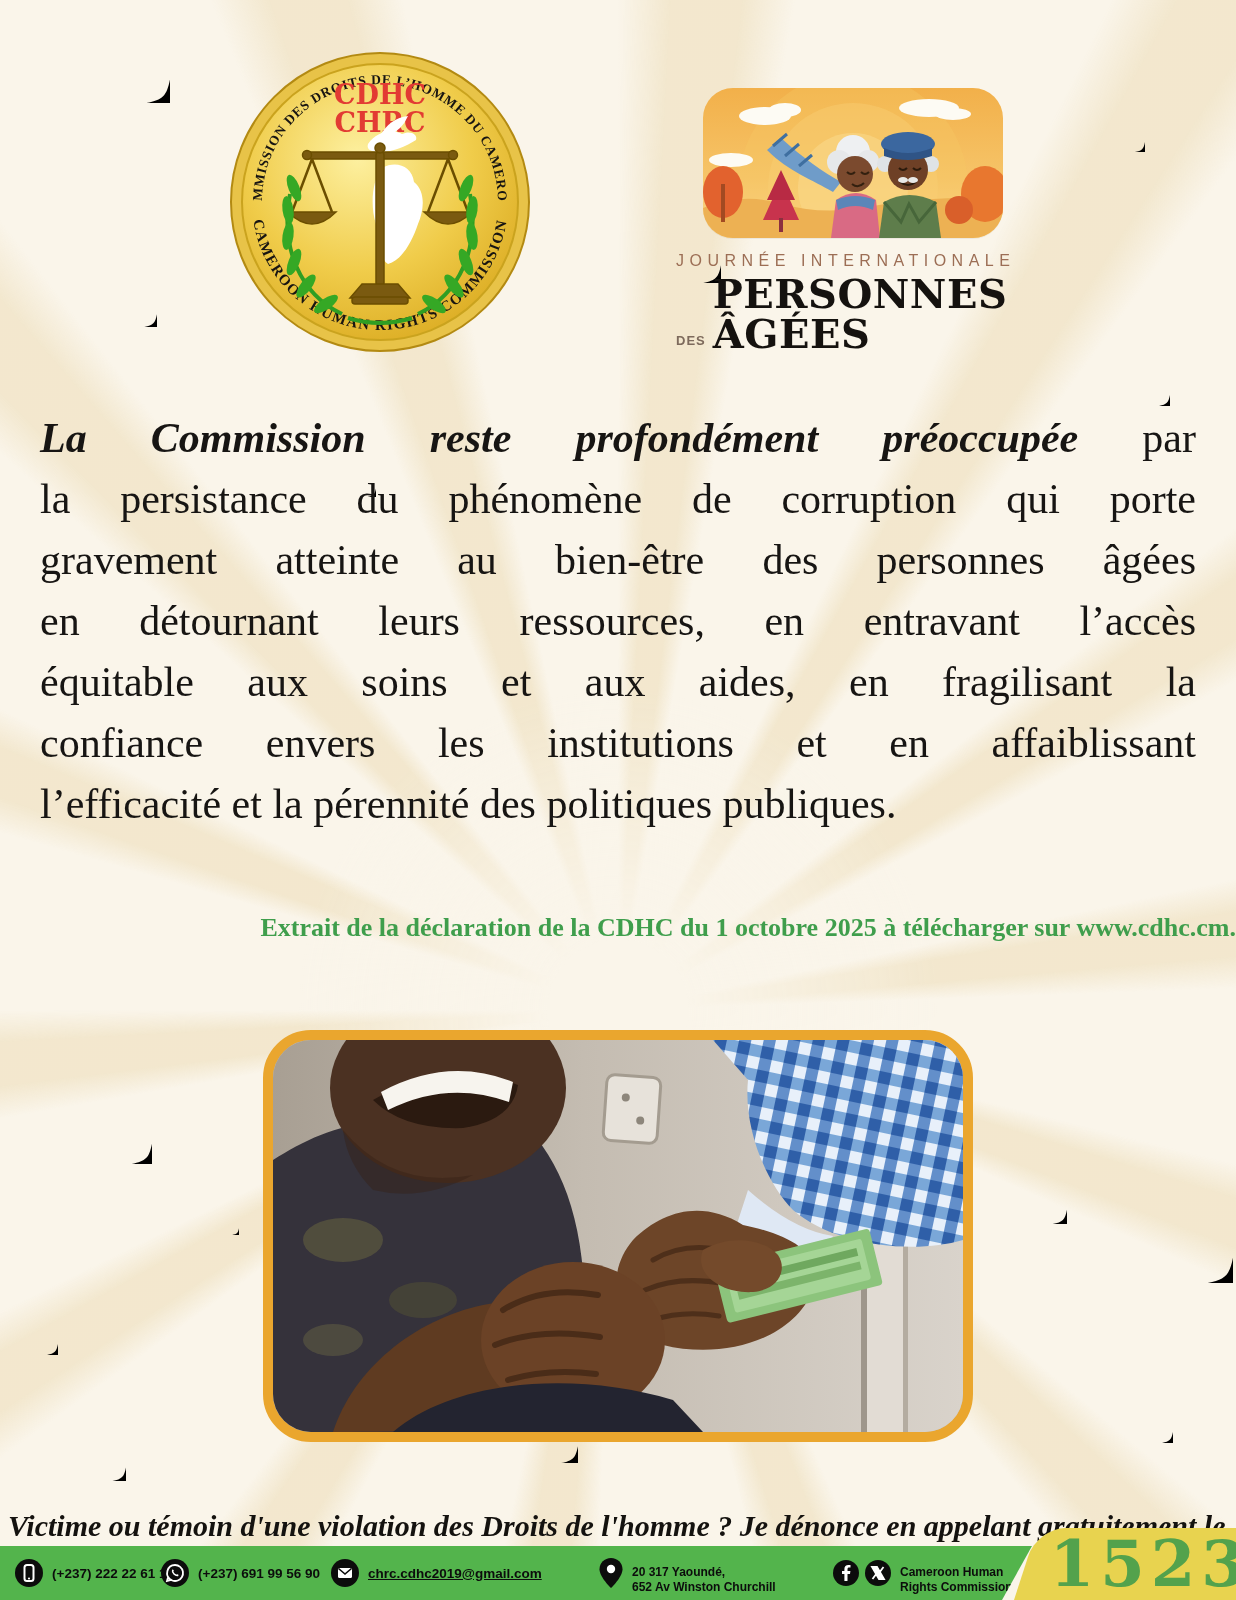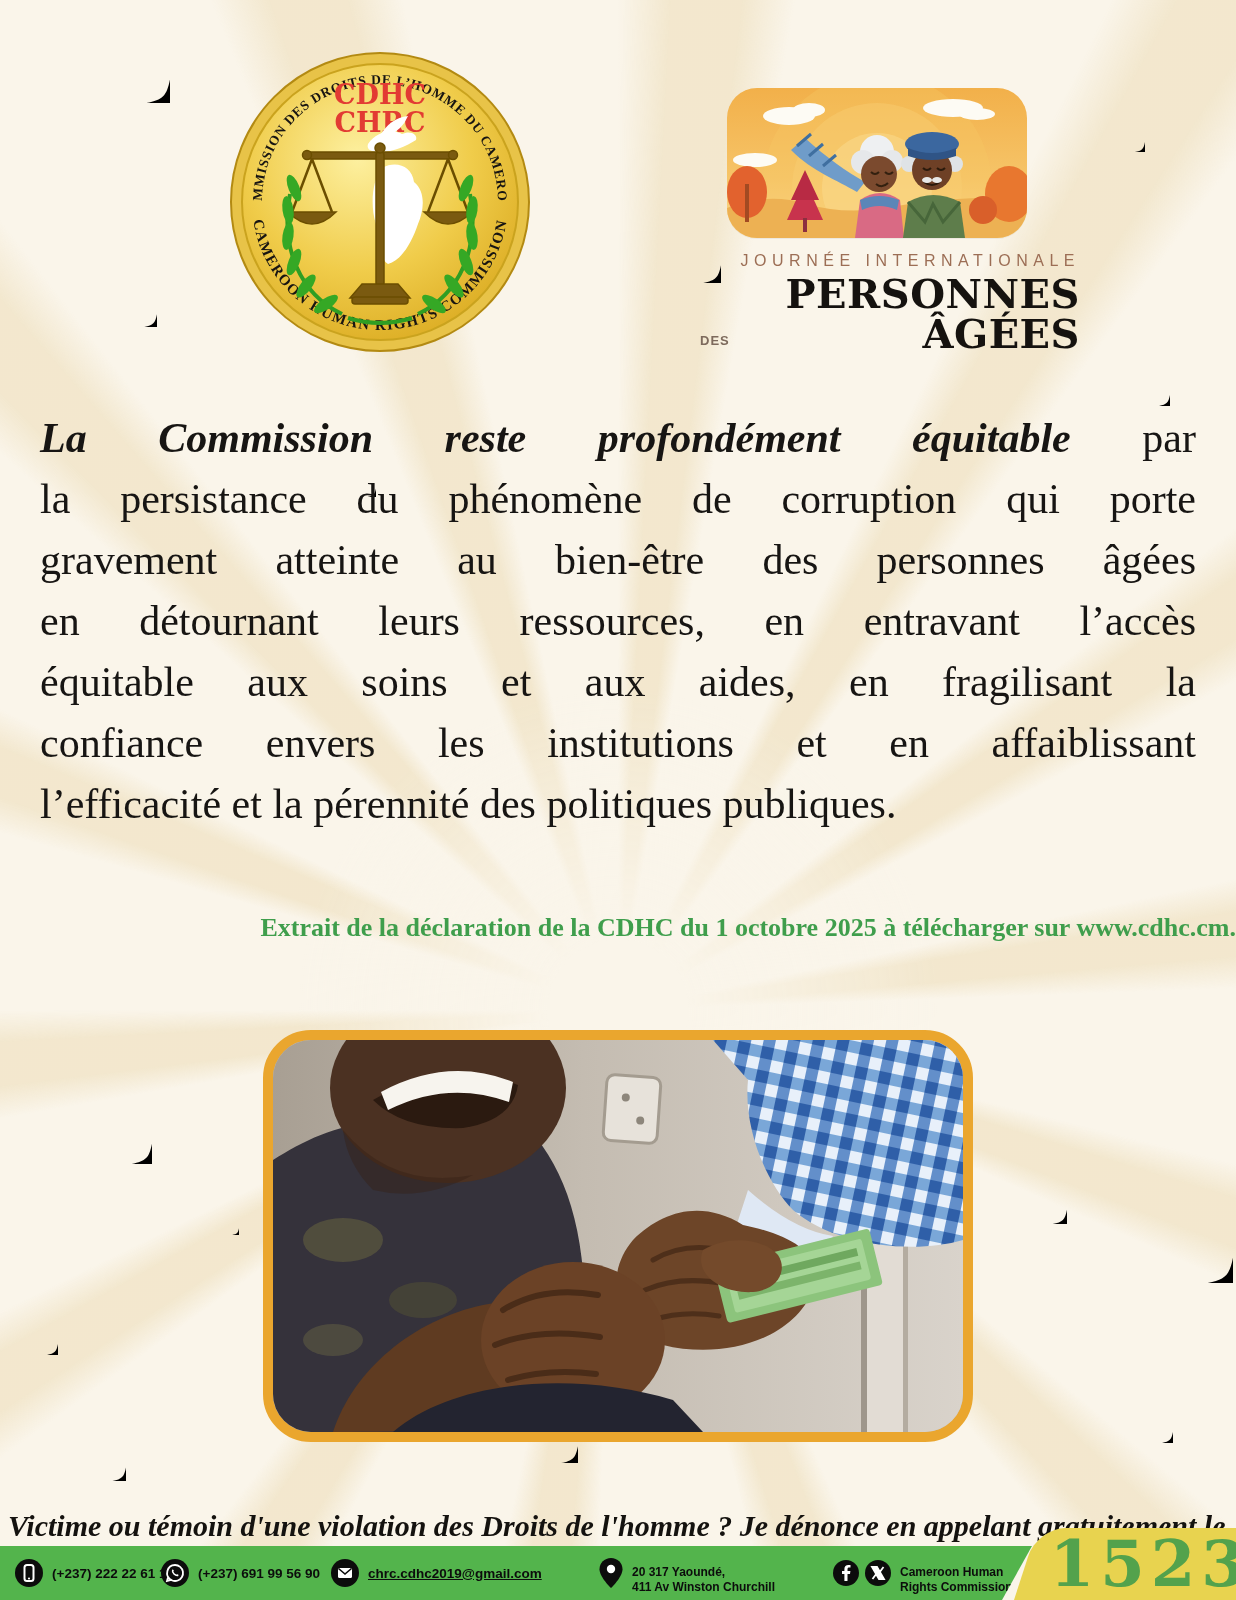--- a/index.html
+++ b/index.html
@@ -16,21 +16,21 @@
         rgba(233,214,170,.8) 11deg 15deg,
         rgba(233,214,170,0) 18deg 26deg);
     opacity:.55;}
 
   
   .sp{position:absolute;z-index:2;}
   .sp svg{display:block;width:100%;height:100%;}
 
   
   .logo{position:absolute;left:230px;top:52px;width:300px;height:300px;z-index:2;}
-  .event{position:absolute;left:700px;top:88px;width:380px;z-index:2;text-align:right;}
+  .event{position:absolute;left:676px;top:88px;width:380px;z-index:2;text-align:left;}
   .event-card{width:300px;height:150px;margin-left:27px;border-radius:30px;overflow:hidden;
               box-shadow:0 1px 0 rgba(0,0,0,.05);}
   .event-kicker{margin-top:14px;font-family:"Liberation Sans",sans-serif;font-size:16px;
                 letter-spacing:5.5px;color:#9c6e55;}
   .event-title-row{margin-top:4px;display:flex;align-items:flex-end;justify-content:center;gap:7px;}
   .event-des{font-family:"Liberation Sans",sans-serif;font-size:13px;font-weight:700;
              color:#7d6a5c;letter-spacing:1px;padding-bottom:6px;}
   .event-title{font-family:"DejaVu Serif",serif;font-weight:700;font-size:40px;line-height:1;
                color:#15120f;letter-spacing:.5px;}
 
@@ -277,21 +277,21 @@
       </svg>
     </div>
     <div class="event-kicker">JOURNÉE INTERNATIONALE</div>
     <div class="event-title-row">
       <span class="event-des">DES</span>
       <span class="event-title">PERSONNES ÂGÉES</span>
     </div>
   </div>
 
   <div class="statement">
-    <div class="line"><strong class="lead">La Commission reste profondément équitable</strong><span> par</span></div>
+    <div class="line"><strong class="lead">La Commission reste profondément préoccupée</strong><span> par</span></div>
     <div class="line"><span>la persistance du phénomène de corruption qui porte</span></div>
     <div class="line"><span>gravement atteinte au bien-être des personnes âgées</span></div>
     <div class="line"><span>en détournant leurs ressources, en entravant l’accès</span></div>
     <div class="line"><span>équitable aux soins et aux aides, en fragilisant la</span></div>
     <div class="line"><span>confiance envers les institutions et en affaiblissant</span></div>
     <div class="line last"><span>l’efficacité et la pérennité des politiques publiques.</span></div>
   </div>
 
   <div class="source">Extrait de la déclaration de la CDHC du 1 octobre 2025 à télécharger sur www.cdhc.cm.</div>
 
@@ -375,21 +375,21 @@
         <rect x="8" y="10" width="14" height="10" rx="1.5" fill="#fff"></rect>
         <path d="M8.5,10.5 L15,16 L21.5,10.5" fill="none" stroke="#0c0c0c" stroke-width="1.6"></path>
       </svg>
       <span class="email">chrc.cdhc2019@gmail.com</span>
     </div>
     <div class="c-item ci-loc">
       <svg class="cicon" width="26" height="32" viewBox="0 0 26 32">
         <path d="M13,1 C6.4,1 1.5,6 1.5,12.2 C1.5,20 13,31 13,31 C13,31 24.5,20 24.5,12.2 C24.5,6 19.6,1 13,1 Z" fill="#0c0c0c"></path>
         <circle cx="13" cy="12" r="4.2" fill="#fff"></circle>
       </svg>
-      <span class="txt2"><span>20 317 Yaoundé,</span><br><span>411 Av Winston Churchill</span></span>
+      <span class="txt2"><span>20 317 Yaoundé,</span><br><span>652 Av Winston Churchill</span></span>
     </div>
     <div class="c-item ci-soc">
       <svg class="cicon" width="28" height="28" viewBox="0 0 28 28">
         <circle cx="14" cy="14" r="13" fill="#0c0c0c"></circle>
         <path d="M15.5,22 L15.5,15 L18,15 L18.4,12 L15.5,12 L15.5,10.2 C15.5,9.2 16,8.6 17.2,8.6 L18.5,8.6 L18.5,6 L16.4,6 C13.9,6 12.4,7.4 12.4,10 L12.4,12 L10,12 L10,15 L12.4,15 L12.4,22 Z" fill="#fff"></path>
       </svg>
       <svg class="cicon" width="28" height="28" viewBox="0 0 28 28" style="margin-left:-4px">
         <circle cx="14" cy="14" r="13" fill="#0c0c0c"></circle>
         <path d="M8,8 L13,8 L20,20 L15,20 Z M19.5,8 L15.8,13 M12.2,15 L8.5,20" stroke="#fff" stroke-width="1.8" fill="#fff"></path>
       </svg>

